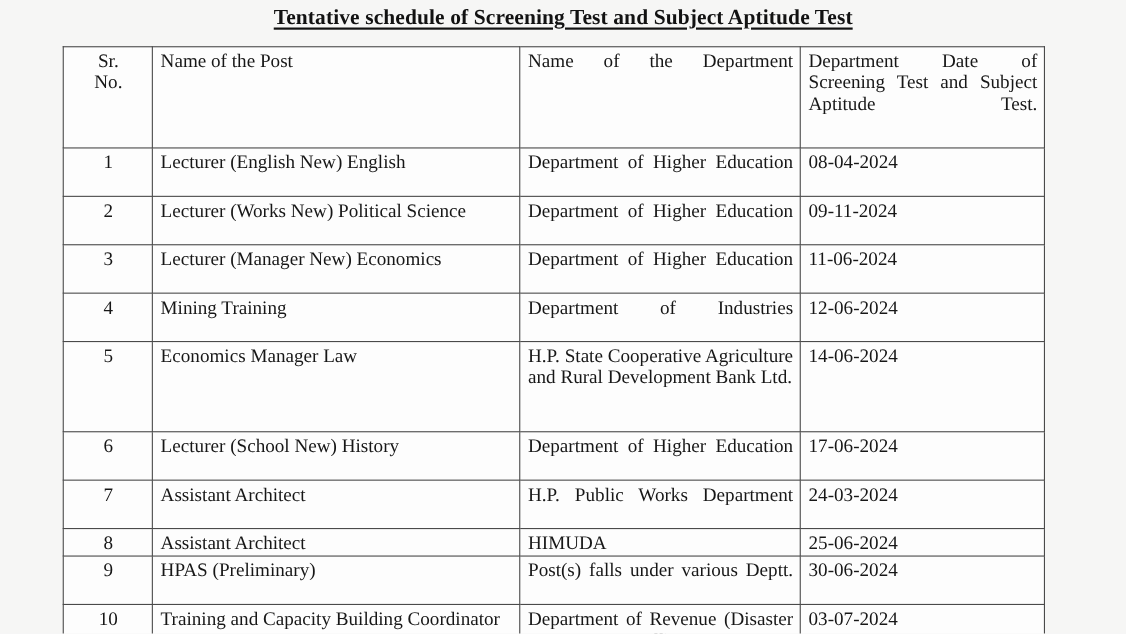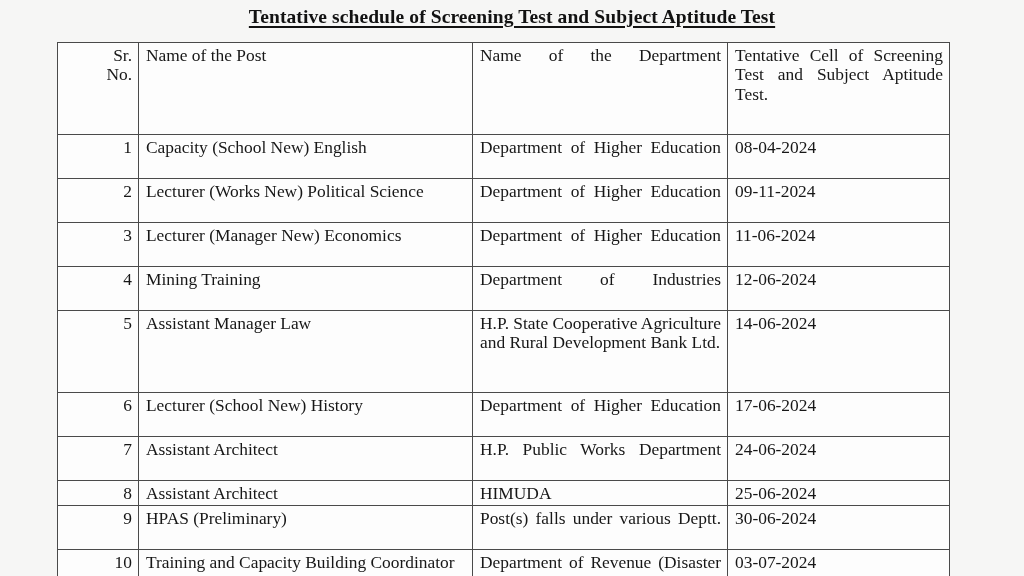--- a/index.html
+++ b/index.html
@@ -74,21 +74,21 @@
     text-align-last: justify;
   }
   .nowrapline { white-space: nowrap; }
 
   .hdr-row td { height: 86px; }
   .r-2line td { height: 38px; }
   .r-1line td { height: 19px; }
   .r-4line td { height: 76px; }
   .r-3line td { height: 57px; }
 
-  .sr { text-align: right; padding-left: 8px; }
+  .sr { text-align: center; padding-left: 8px; }
   .date { white-space: nowrap; }
 </style>
 </head>
 <body>
 
 <div class="page">
 
   <div class="title-wrap">
     <span class="doc-title">Tentative schedule of Screening Test and Subject Aptitude Test</span>
   </div>
@@ -102,26 +102,26 @@
         <col class="col-date">
       </colgroup>
       <tbody>
         <tr class="hdr-row">
           <td class="sr">
             <div>Sr.</div>
             <div>No.</div>
           </td>
           <td>Name of the Post</td>
           <td class="just force">Name of the Department</td>
-          <td class="just force">Tentative Cell of Screening Test and Subject Aptitude Test.</td>
+          <td class="just force">Department Date of Screening Test and Subject Aptitude Test.</td>
         </tr>
 
         <tr class="r-2line">
           <td class="sr">1</td>
-          <td class="nowrapline">Capacity (School New) English</td>
+          <td class="nowrapline">Lecturer (English New) English</td>
           <td class="just force">Department of Higher Education</td>
           <td class="date">08-04-2024</td>
         </tr>
 
         <tr class="r-2line">
           <td class="sr">2</td>
           <td class="just">Lecturer (Works New) Political Science</td>
           <td class="just force">Department of Higher Education</td>
           <td class="date">09-11-2024</td>
         </tr>
@@ -135,37 +135,37 @@
 
         <tr class="r-2line">
           <td class="sr">4</td>
           <td>Mining Training</td>
           <td class="just force">Department of Industries</td>
           <td class="date">12-06-2024</td>
         </tr>
 
         <tr class="r-4line">
           <td class="sr">5</td>
-          <td>Assistant Manager Law</td>
+          <td>Economics Manager Law</td>
           <td class="just">H.P. State Cooperative Agriculture and Rural Development Bank Ltd.</td>
           <td class="date">14-06-2024</td>
         </tr>
 
         <tr class="r-2line">
           <td class="sr">6</td>
           <td class="nowrapline">Lecturer (School New) History</td>
           <td class="just force">Department of Higher Education</td>
           <td class="date">17-06-2024</td>
         </tr>
 
         <tr class="r-2line">
           <td class="sr">7</td>
           <td>Assistant Architect</td>
           <td class="just force">H.P. Public Works Department</td>
-          <td class="date">24-06-2024</td>
+          <td class="date">24-03-2024</td>
         </tr>
 
         <tr class="r-1line">
           <td class="sr">8</td>
           <td>Assistant Architect</td>
           <td>HIMUDA</td>
           <td class="date">25-06-2024</td>
         </tr>
 
         <tr class="r-2line">

